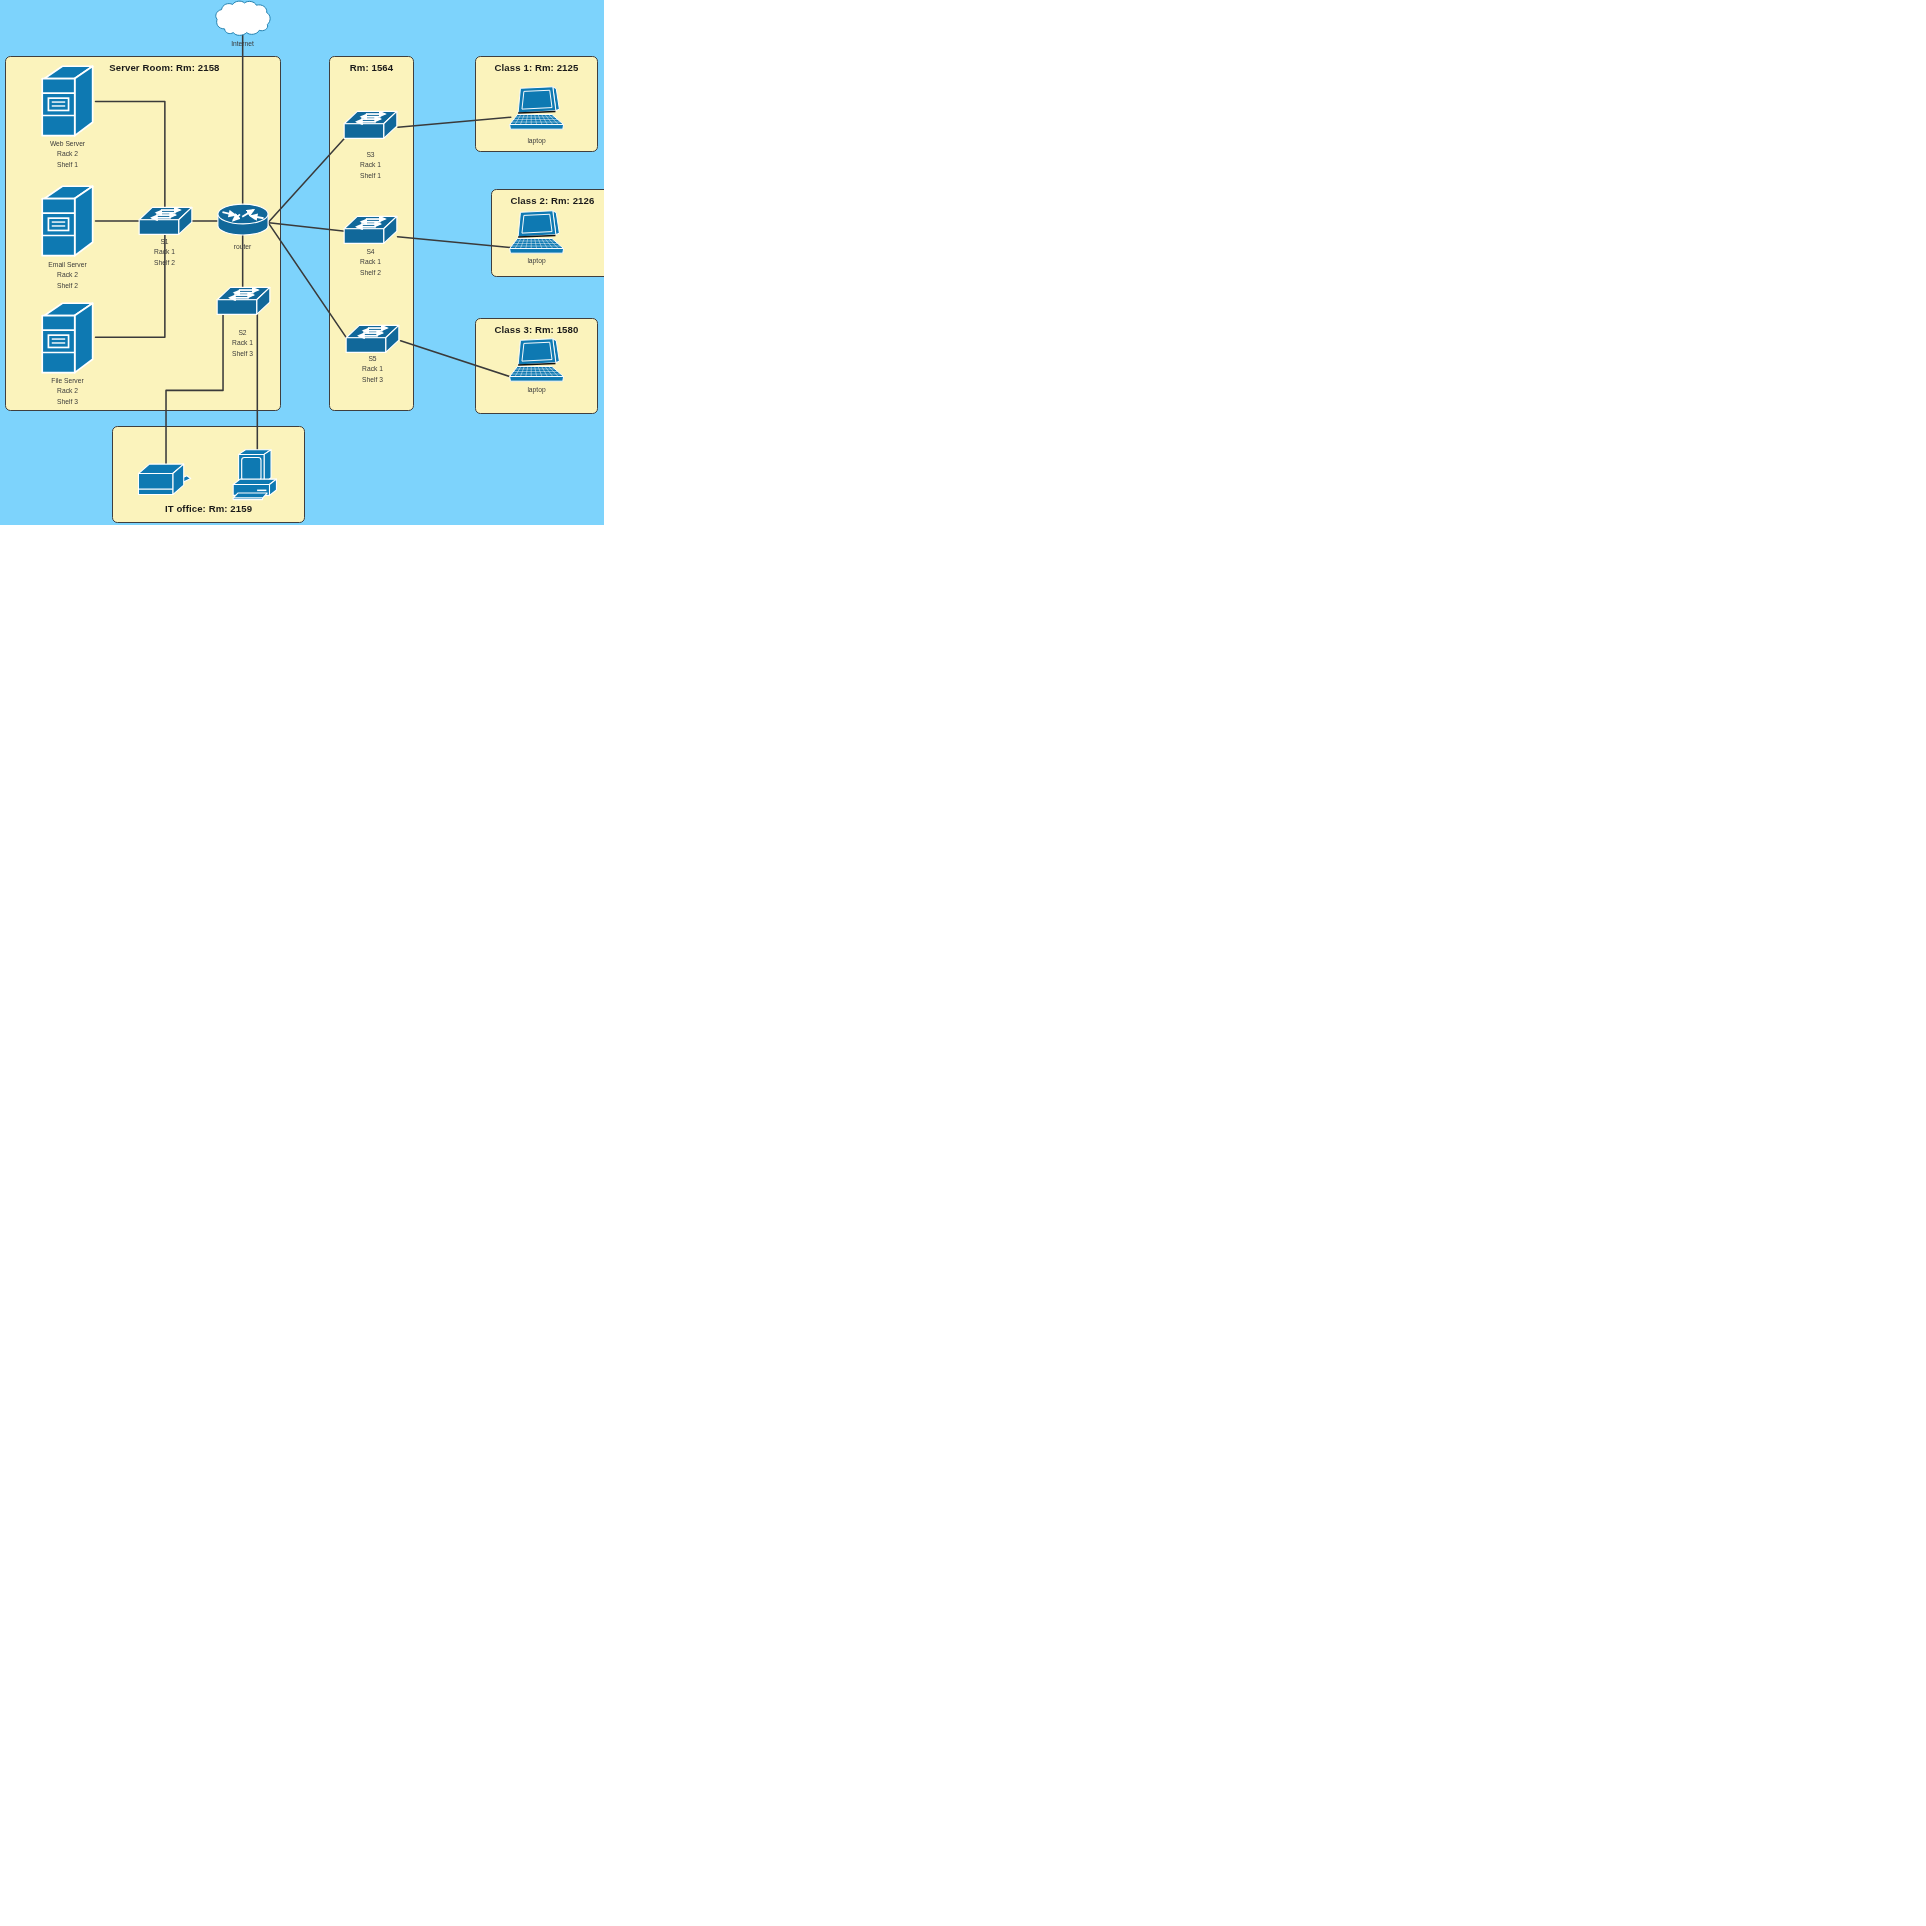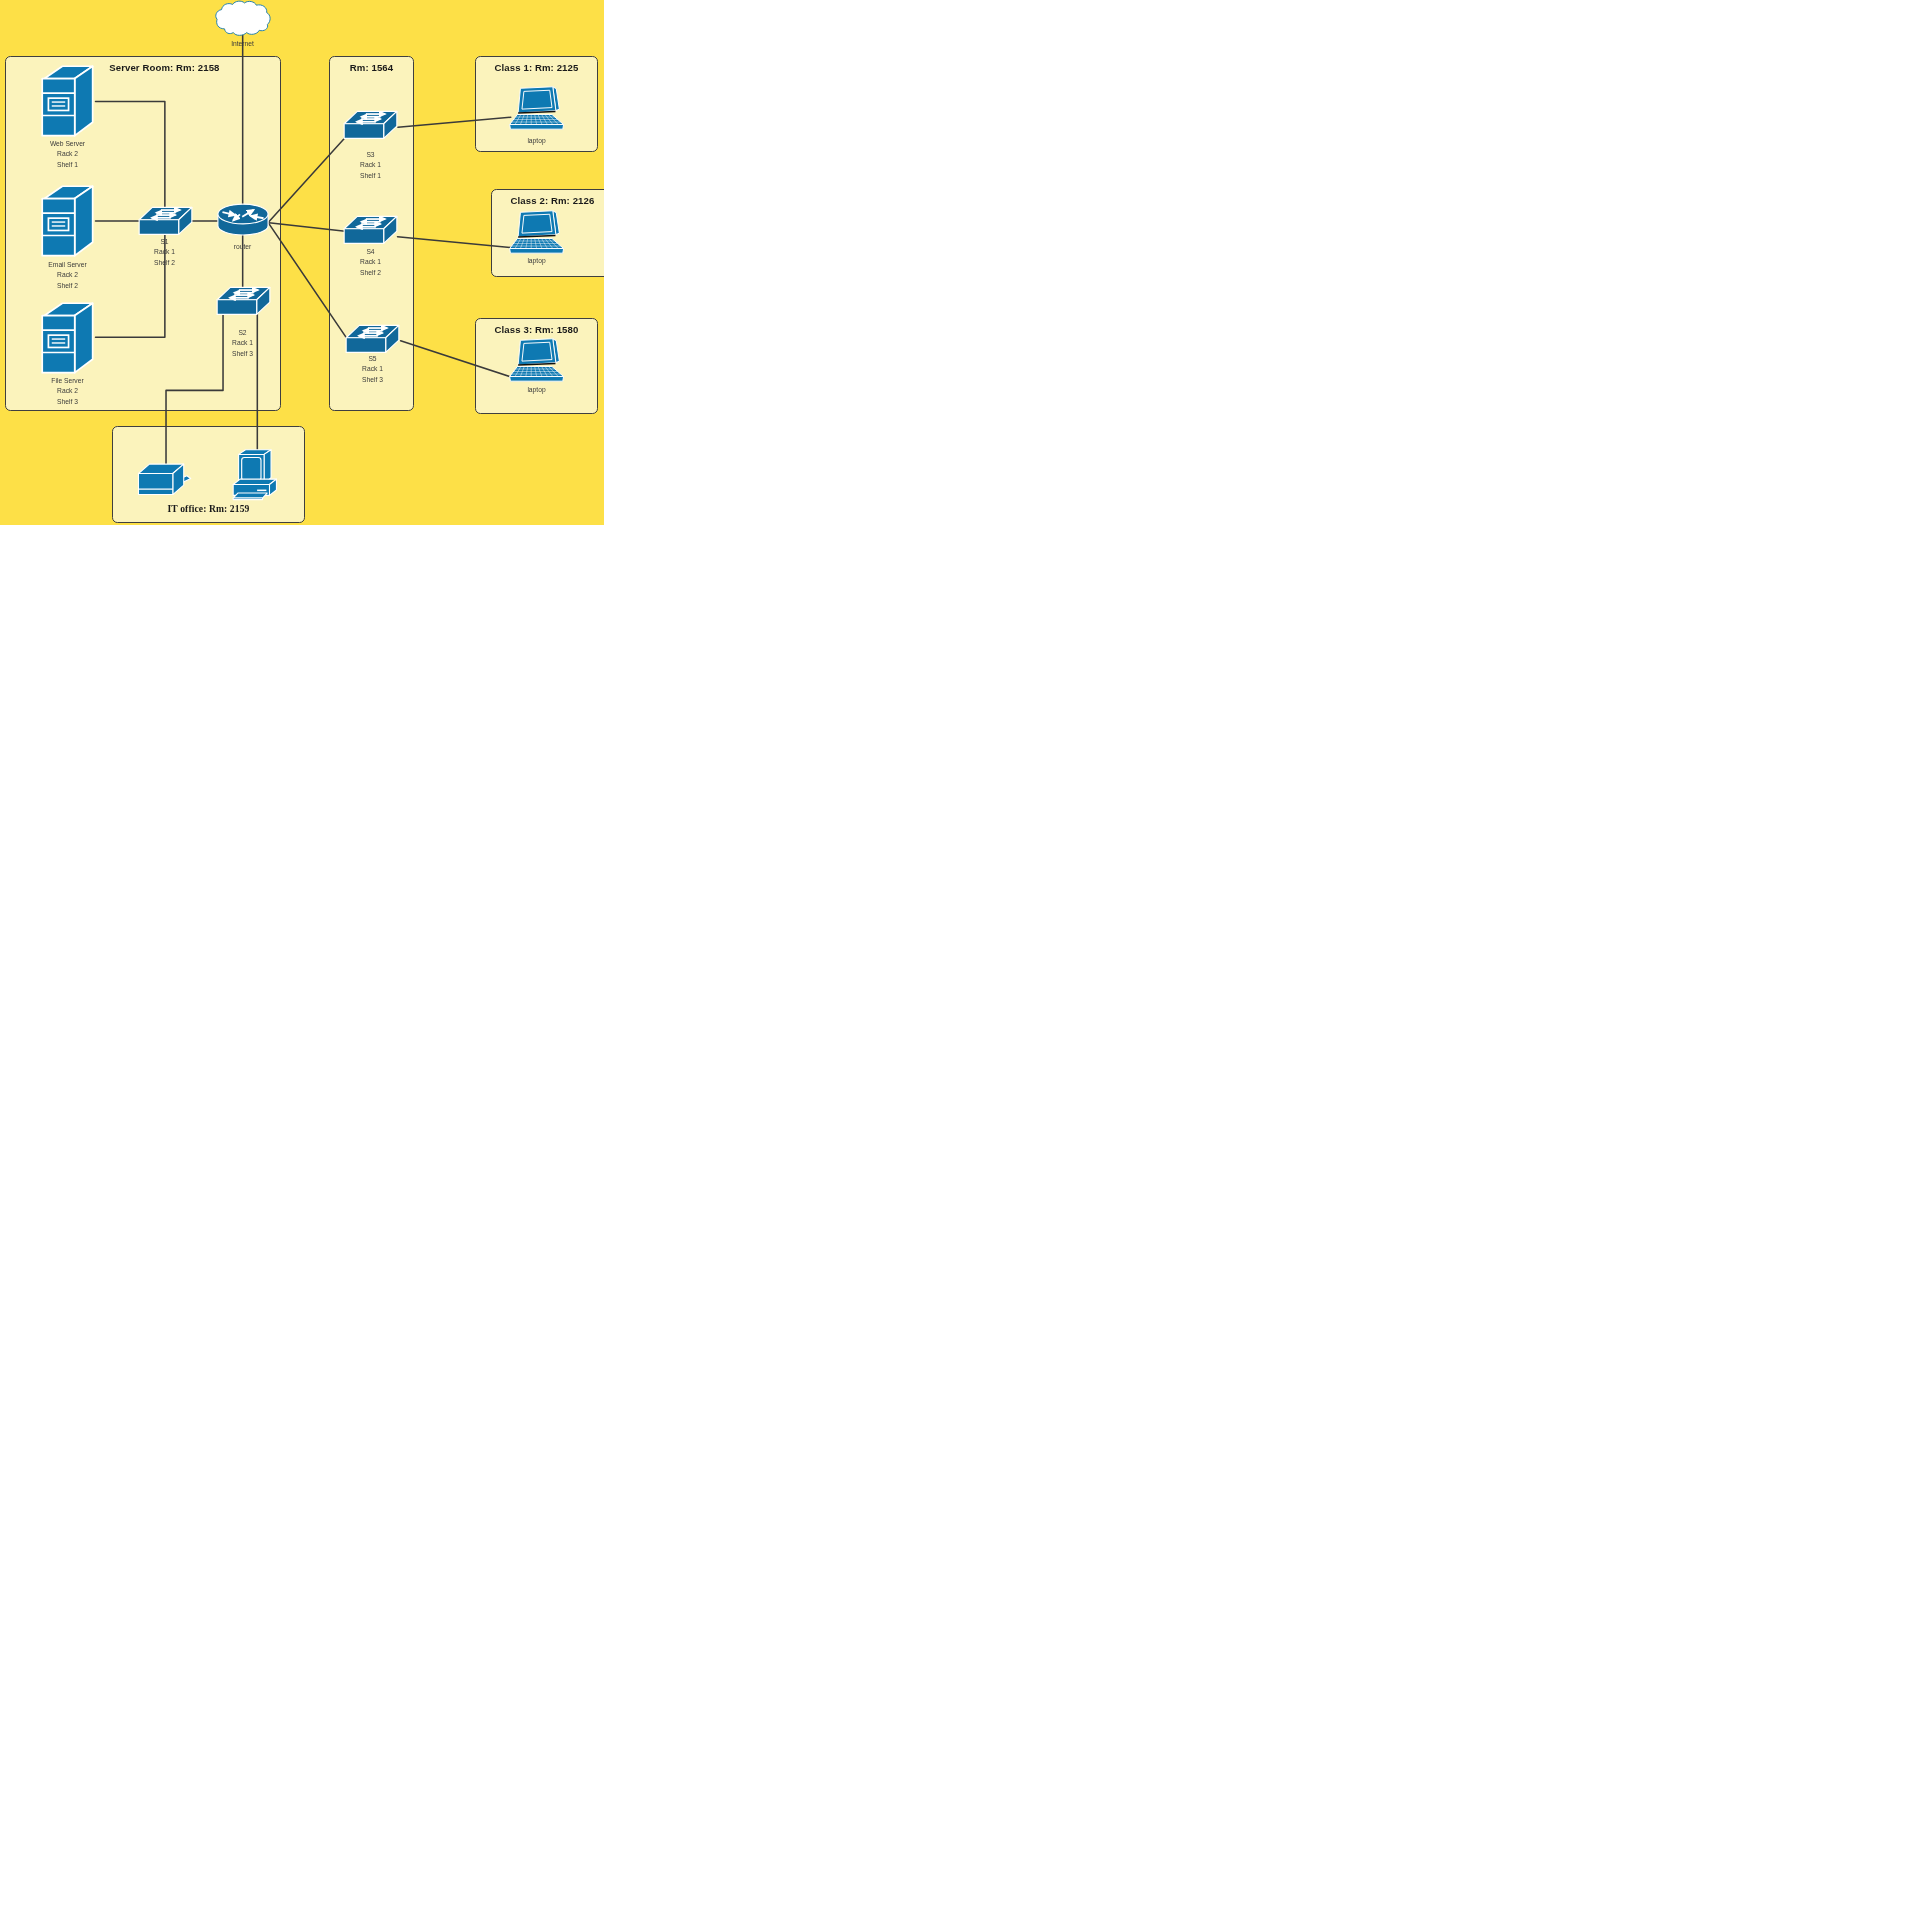--- a/index.html
+++ b/index.html
@@ -1,21 +1,21 @@
 <!DOCTYPE html>
 <html style="--room-fill: #FBF3BC; --room-border: #3F3F3F; --device-blue: #0E79B2; --network-blue: #11689A; --connector: #3A3A3A; --cloud-stroke: #1F7EAD; --label-text: #3A3A3A; --title-text: #1A1A1A;font-size:6.2px"><head>
 <meta charset="utf-8">
 <style>
   html,body{margin:0;padding:0;background:#ffffff;font-family:"Liberation Sans",sans-serif;}
-  #canvas{position:relative;width:604px;height:525px;background:#fde047;overflow:hidden;}
+  #canvas{position:relative;width:604px;height:525px;background:#7dd3fc;overflow:hidden;}
   .room{position:absolute;background:var(--room-fill,#FBF3BC);border:1.5px solid var(--room-border,#3F3F3F);
         border-radius:5.4px;box-sizing:border-box;}
   .room-title{position:absolute;left:0;right:0;top:4.6px;text-align:center;font-weight:bold;
         font-size:9.6px;color:var(--title-text,#1A1A1A);letter-spacing:0.1px;}
-  .room-title.bottom{top:auto;bottom:8px;font-family:Liberation Serif, serif;}
+  .room-title.bottom{top:auto;bottom:8px;}
   .devlabel{position:absolute;width:65px;text-align:center;font-size:6.7px;line-height:10.4px;
         color:var(--label-text,#3A3A3A);}
   svg{display:block;overflow:visible;}
   #links{position:absolute;left:0;top:0;z-index:3;pointer-events:none;}
   .lvl-room{z-index:1;}
   .lvl-label{z-index:2;}
   .lvl-icon{position:absolute;z-index:4;}
   #links path{stroke:var(--connector,#3A3A3A);stroke-width:4;fill:none;stroke-linecap:round;stroke-linejoin:round;}
 </style>
 </head>

